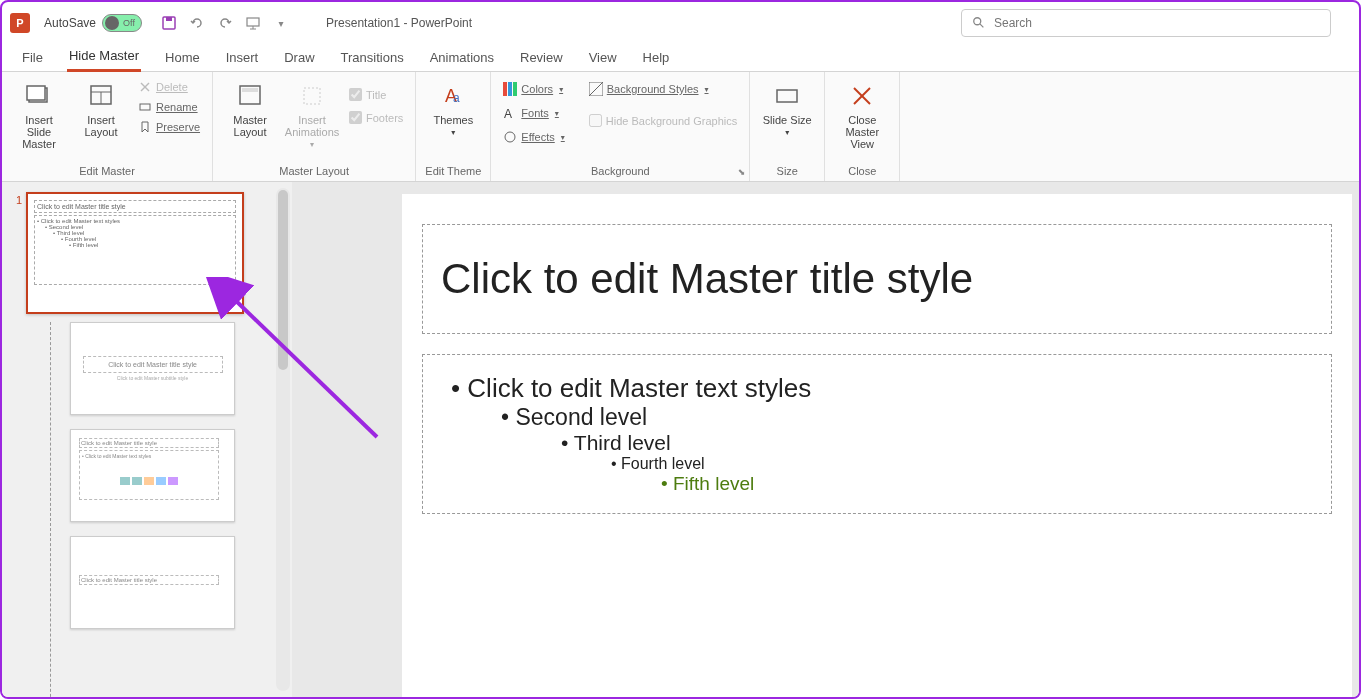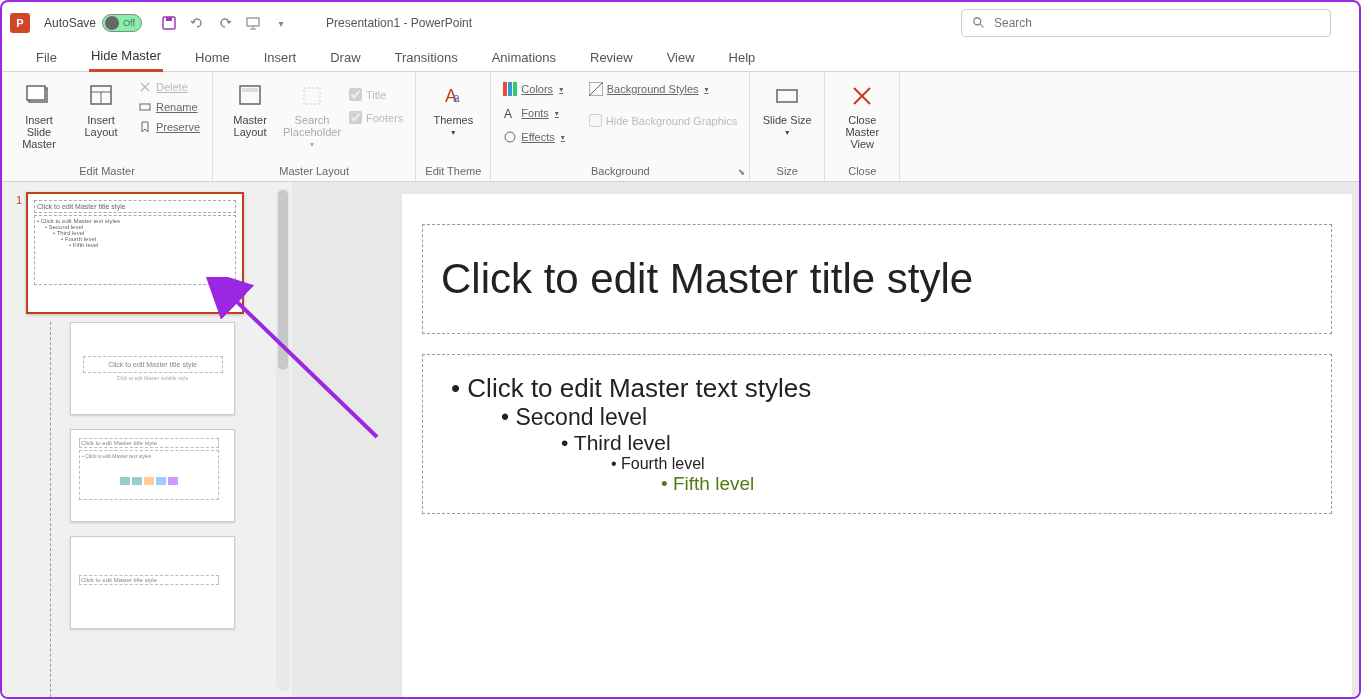--- a/index.html
+++ b/index.html
@@ -13,21 +13,21 @@
 .toggle-knob { width: 14px; height: 14px; background: #666; border-radius: 50%; margin-left: 2px; }
 .toggle-label { font-size: 9px; color: #666; margin-left: 4px; }
 .qat { display: flex; gap: 10px; margin-left: 12px; align-items: center; }
 .qat-btn { width: 18px; height: 18px; display: flex; align-items: center; justify-content: center; cursor: pointer; color: #888; }
 .qat-btn.save { color: #9b3fb5; }
 .doc-title { margin-left: 30px; color: #555; }
 .search-box { margin-left: auto; margin-right: 20px; width: 370px; height: 28px; border: 1px solid #ccc; border-radius: 4px; display: flex; align-items: center; padding: 0 10px; gap: 8px; background: #fff; }
 .search-box input { border: none; outline: none; flex: 1; font-size: 12px; color: #666; }
 
 
-.tabs { height: 28px; display: flex; align-items: flex-end; padding: 0 32px; gap: 30px; font-size: 13px; color: #555; border-bottom: 1px solid #d4d4d4; }
+.tabs { height: 28px; display: flex; align-items: flex-end; padding: 0 18px; gap: 22px; font-size: 13px; color: #555; border-bottom: 1px solid #d4d4d4; }
 .tab { padding: 4px 2px 6px; cursor: pointer; }
 .tab.active { color: #333; border-bottom: 3px solid #d04727; font-weight: 400; margin-bottom: -1px; }
 
 
 .ribbon { height: 110px; background: #fafafa; display: flex; border-bottom: 1px solid #d4d4d4; }
 .ribbon-group { border-right: 1px solid #e0e0e0; padding: 4px 8px 2px; display: flex; flex-direction: column; }
 .ribbon-group-body { flex: 1; display: flex; align-items: flex-start; gap: 4px; }
 .ribbon-group-label { text-align: center; font-size: 11px; color: #666; padding: 2px 0; }
 .big-btn { display: flex; flex-direction: column; align-items: center; justify-content: flex-start; width: 58px; padding: 4px 2px; cursor: pointer; font-size: 11px; color: #444; text-align: center; gap: 2px; }
 .big-btn .icon-box { width: 32px; height: 32px; display: flex; align-items: center; justify-content: center; }
@@ -194,21 +194,21 @@
             </svg>
           </div>
         <span>Master Layout</span>
       </div>
       <div class="big-btn disabled">
         <div class="icon-box">
             <svg width="28" height="28" viewBox="0 0 28 28">
               <rect x="6" y="6" width="16" height="16" fill="none" stroke="#ccc" stroke-dasharray="2 2"></rect>
             </svg>
           </div>
-        <span>Search Placeholder</span>
+        <span>Insert Animations</span>
         <span style="font-size:8px;">▾</span>
       </div>
       <div class="small-btns" style="padding-top:8px;">
         <div class="check-item">
           <input type="checkbox" checked="" disabled="" style="">
           <span>Title</span>
         </div>
         <div class="check-item">
           <input type="checkbox" checked="" disabled="" style="">
           <span>Footers</span>

